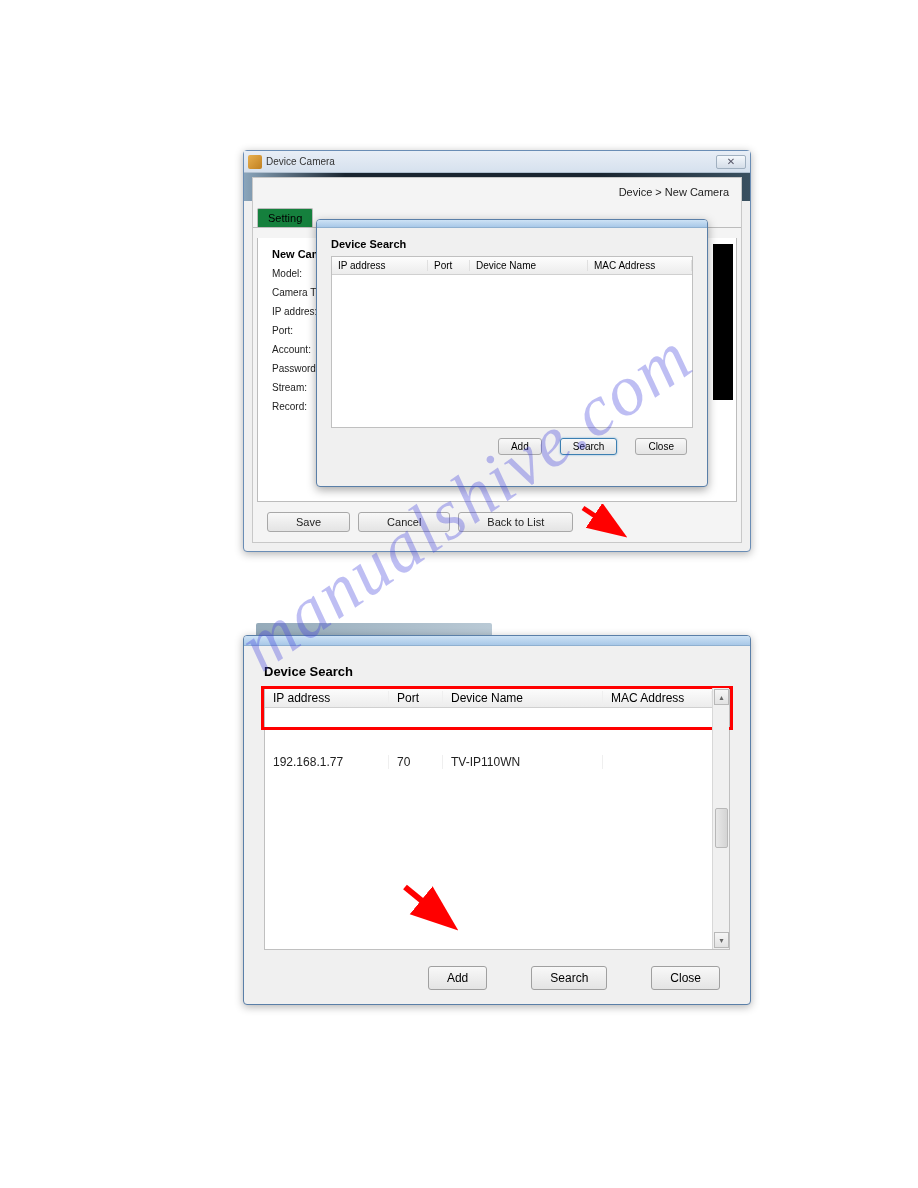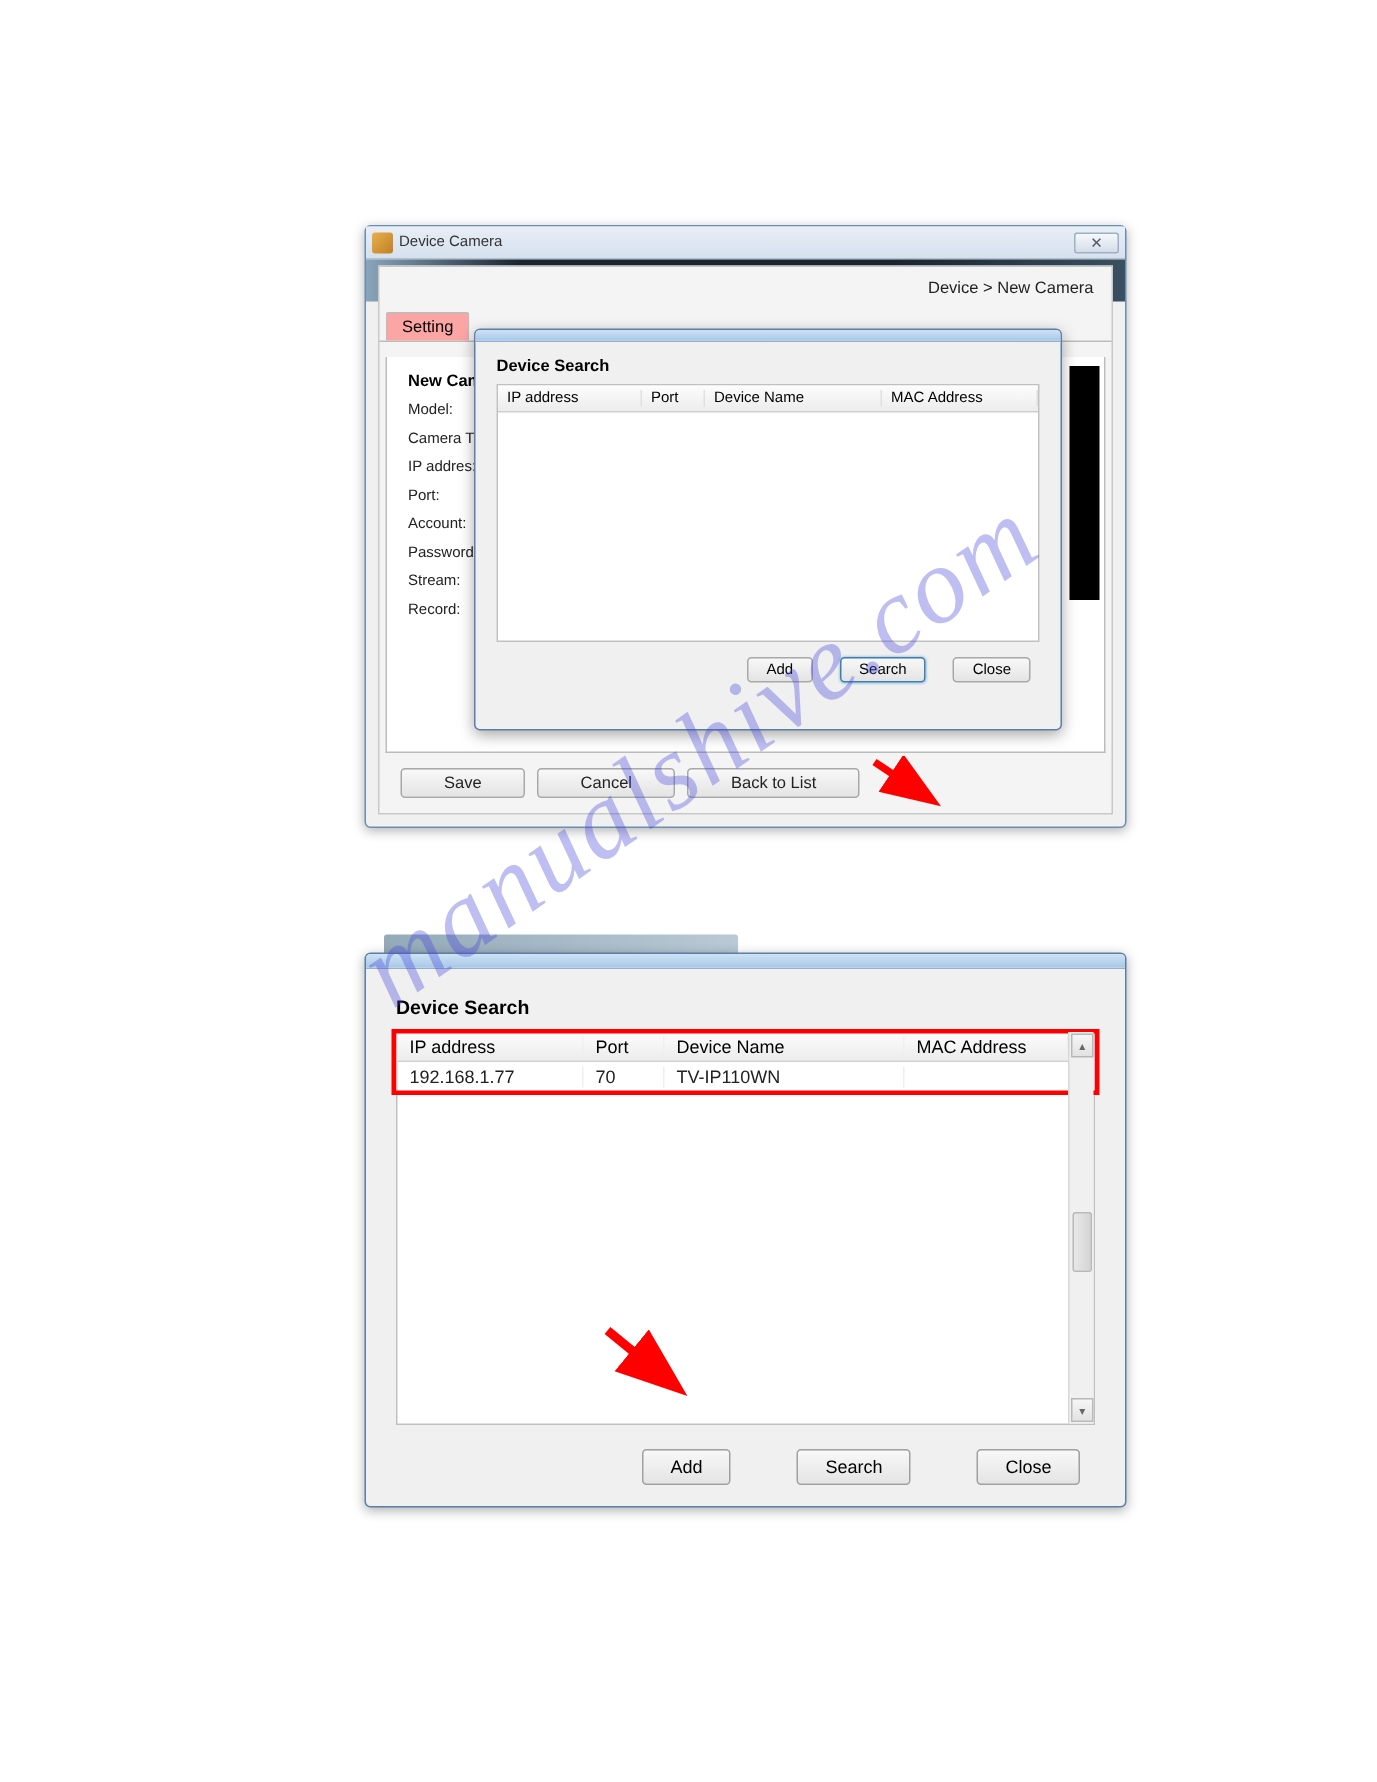--- a/index.html
+++ b/index.html
@@ -65,21 +65,21 @@
     }
     .breadcrumb {
       font-size: 11px;
       padding: 8px 12px 10px 12px;
       color: #222;
       text-align: right;
     }
     .tab-strip { padding-left: 4px; height: 20px; border-bottom: 1px solid #bcbcbc;}
     .tab {
       display: inline-block;
-      background: #fca5a5;
+      background: #15803d;
       border: 1px solid #bcbcbc;
       border-bottom: none;
       padding: 3px 10px;
       font-size: 11px;
       border-radius: 2px 2px 0 0;
     }
     .tab-content {
       position: absolute;
       top: 60px; left: 4px; right: 4px; bottom: 40px;
       background: #fff;
@@ -212,21 +212,21 @@
       display: flex;
       font-size: 12px;
       align-items: center;
     }
     .ds2-head > div, .ds2-row > div { padding: 0 8px; border-right: 1px solid #efefef; }
     .c2-ip { width: 124px; }
     .c2-port { width: 54px; }
     .c2-name { width: 160px; }
     .c2-mac { flex: 1; }
     .ds2-row {
-      height: 20px; display: flex; font-size: 12px; align-items: center; color: #222;
+      height: 20px; display: flex; font-size: 12px; align-items: center; color: #222; margin-top: 44px;
     }
     .ds2-scrollbar {
       width: 17px;
       background: #f0f0f0;
       border-left: 1px solid #d8d8d8;
       position: relative;
     }
     .ds2-scrollbar .sb-btn {
       position: absolute; left: 1px; width: 15px; height: 16px;
       background: linear-gradient(#f6f6f6,#e2e2e2);

